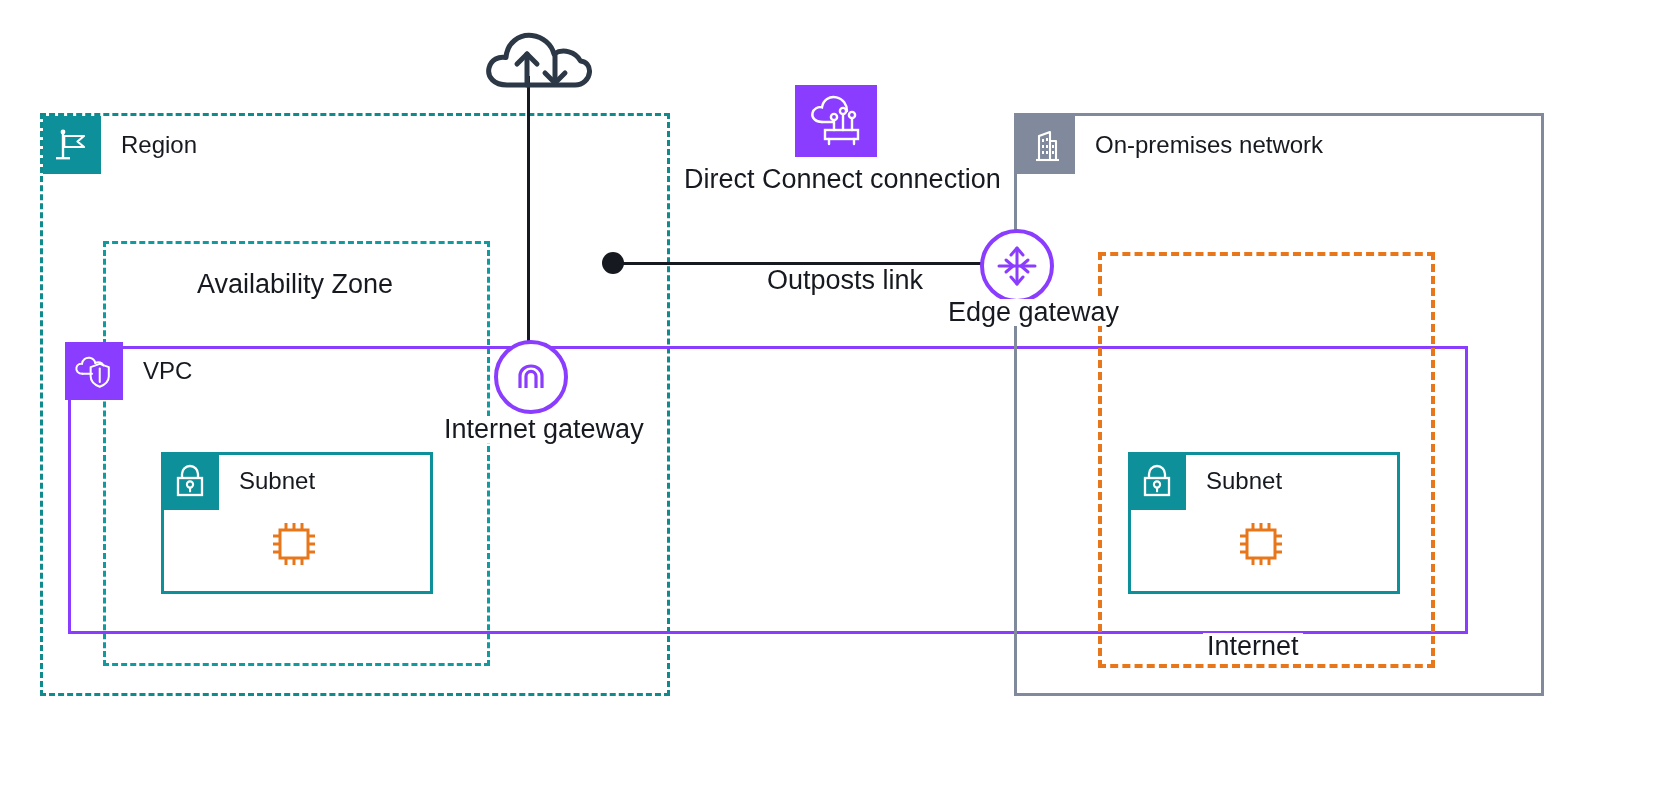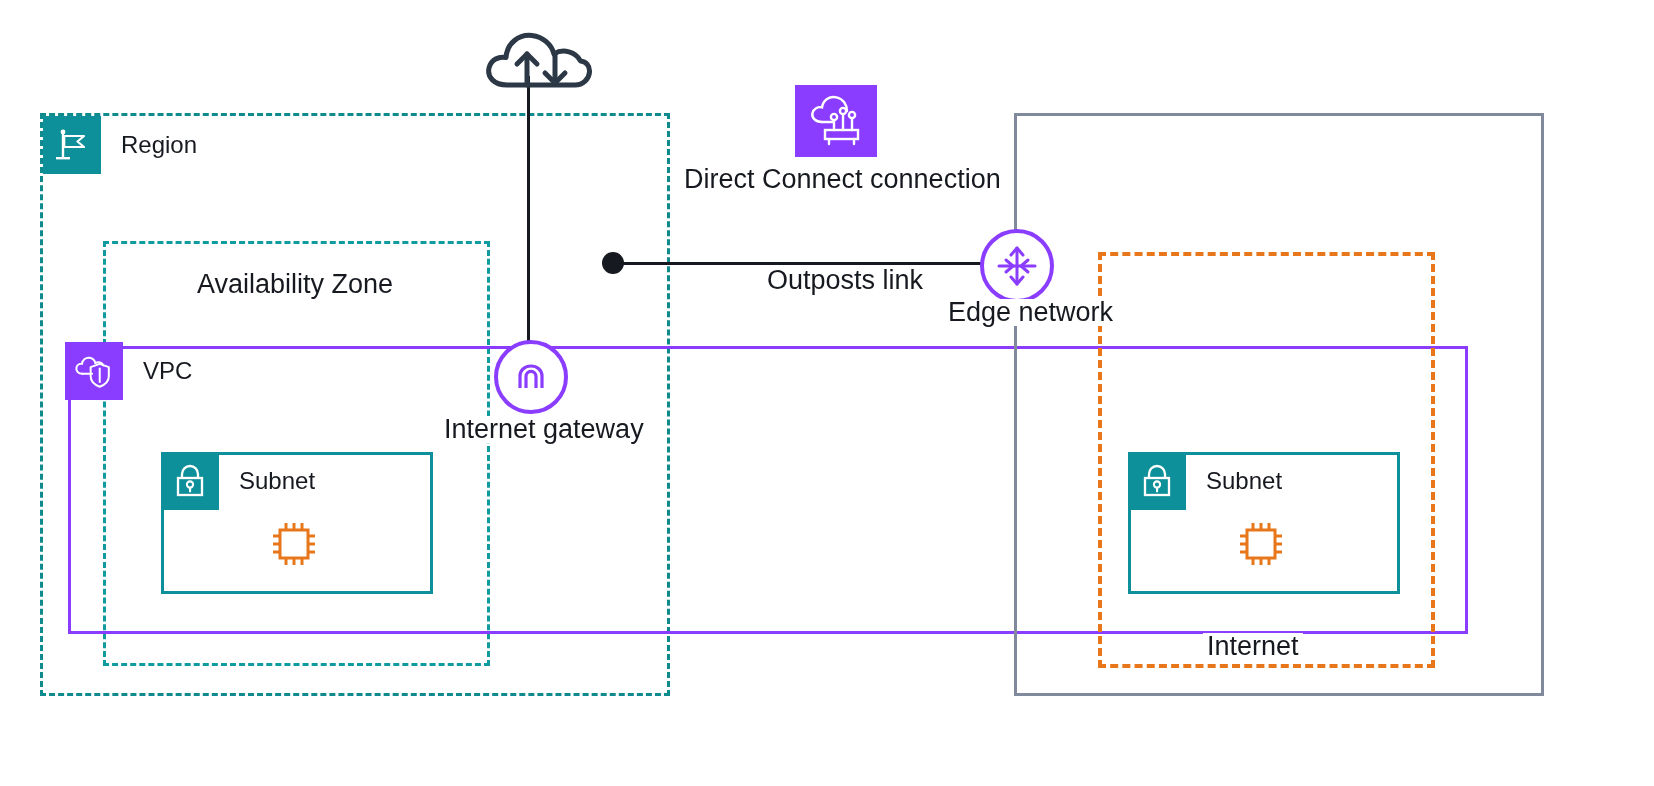--- a/index.html
+++ b/index.html
@@ -176,20 +176,40 @@
         <line x1="12" y1="26" x2="5" y2="26"></line>
         <line x1="12" y1="34" x2="5" y2="34"></line>
         <line x1="40" y1="18" x2="47" y2="18"></line>
         <line x1="40" y1="26" x2="47" y2="26"></line>
         <line x1="40" y1="34" x2="47" y2="34"></line>
       </g>
     </svg>
   </div>
 
   <div class="abs frame-onprem" style="left:1014px; top:113px; width:530px; height:583px;"></div>
+  <div class="chip" style="left:1017px; top:116px;">
+    <div class="chip-icon gray">
+      <svg width="40" height="40" viewBox="0 0 40 40">
+        <path d="M13 35 L13 11 L24 7 L24 35" fill="none" stroke="#ffffff" stroke-width="2.1" stroke-linejoin="round"></path>
+        <path d="M24 16 L30 16 L30 35" fill="none" stroke="#ffffff" stroke-width="2.1" stroke-linejoin="round"></path>
+        <path d="M10 35 L33 35" fill="none" stroke="#ffffff" stroke-width="2.1"></path>
+        <g fill="#ffffff">
+          <rect x="16" y="14" width="2" height="3"></rect>
+            <rect x="20" y="13" width="2" height="3"></rect>
+          <rect x="16" y="20" width="2" height="3"></rect>
+            <rect x="20" y="20" width="2" height="3"></rect>
+          <rect x="16" y="26" width="2" height="3"></rect>
+            <rect x="20" y="26" width="2" height="3"></rect>
+          <rect x="26" y="20" width="2" height="3"></rect>
+            <rect x="26" y="26" width="2" height="3"></rect>
+        </g>
+      </svg>
+    </div>
+    <div class="chip-text">On-premises network</div>
+  </div>
 
   <div class="abs frame-outposts" style="left:1098px; top:252px; width:337px; height:416px;"></div>
   <div class="label" style="left:1203px; top:633px;">Internet</div>
 
   <div class="abs frame-subnet" style="left:1128px; top:452px; width:272px; height:142px;"></div>
   <div class="chip" style="left:1128px; top:452px;">
     <div class="chip-icon teal">
       <svg width="40" height="40" viewBox="0 0 40 40">
         <path d="M12 17 L12 13 C12 8.6 15.6 5 20 5 C24.4 5 28 8.6 28 13 L28 17" fill="none" stroke="#ffffff" stroke-width="2.3"></path>
         <rect x="8" y="17" width="24" height="17" fill="none" stroke="#ffffff" stroke-width="2.3"></rect>
@@ -272,15 +292,15 @@
       <g stroke="#8b3dff" stroke-width="3" fill="none" stroke-linecap="round" stroke-linejoin="round">
         <line x1="26" y1="8" x2="26" y2="44"></line>
         <polyline points="20,15 26,8 32,15"></polyline>
         <polyline points="20,37 26,44 32,37"></polyline>
         <line x1="8" y1="26" x2="44" y2="26"></line>
         <polyline points="15,20 22,26 15,32"></polyline>
         <polyline points="37,20 30,26 37,32"></polyline>
       </g>
     </svg>
   </div>
-  <div class="label" style="left:944px; top:299px;">Edge network</div>
+  <div class="label" style="left:944px; top:299px;">Edge gateway</div>
 
 </div>
 
 </body></html>

